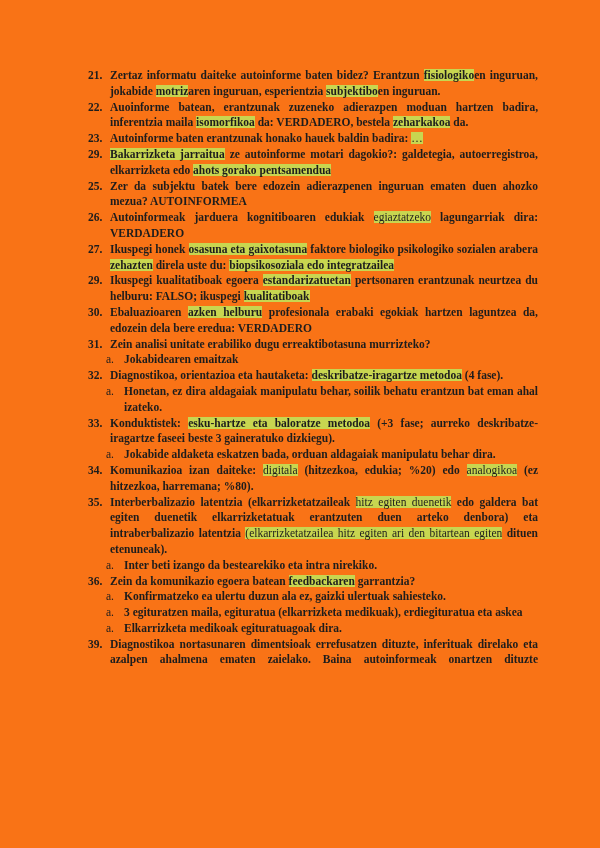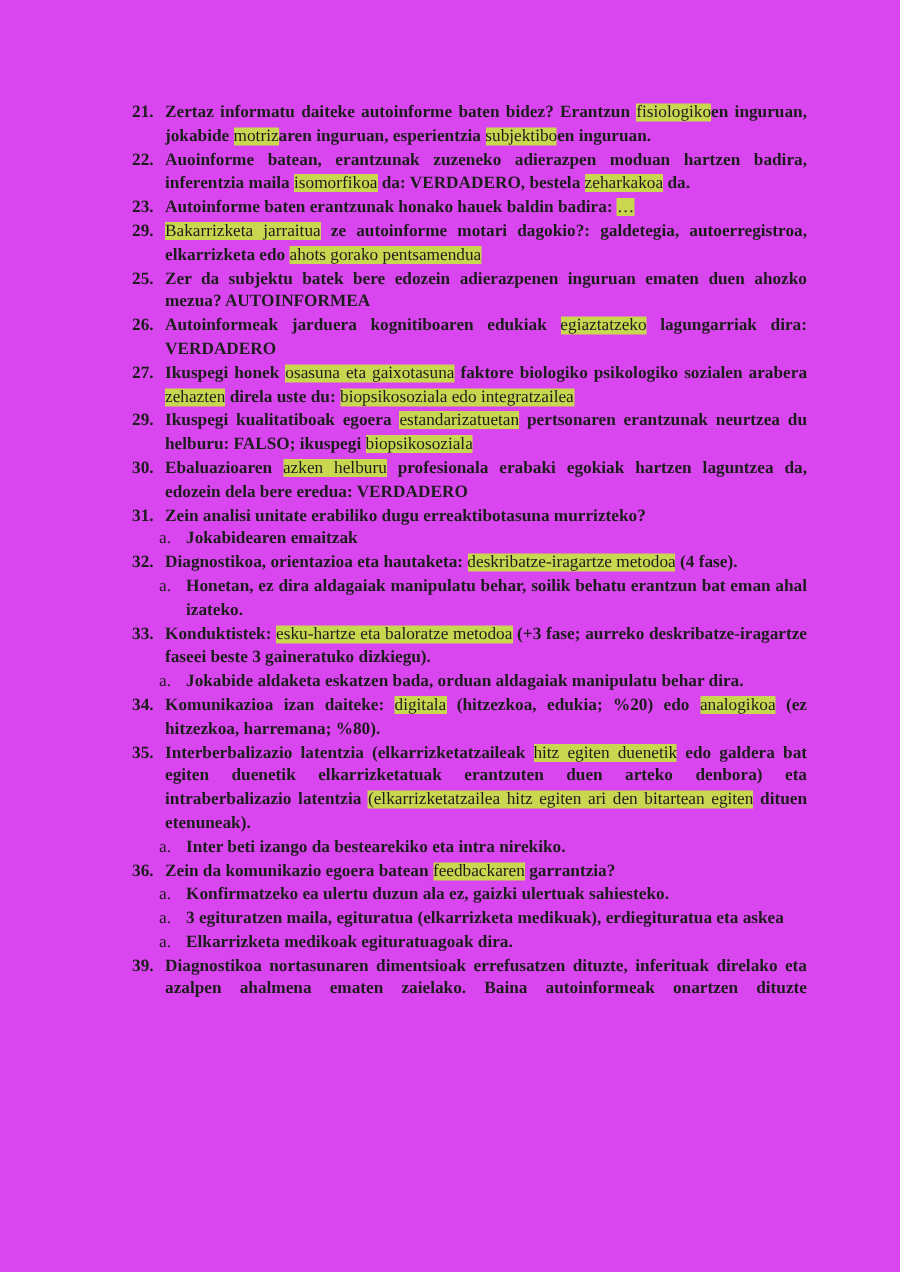--- a/index.html
+++ b/index.html
@@ -7,21 +7,21 @@
   body {
     background: #ffffff;
     color: #1d1d1d;
     font-family: "Liberation Serif", serif;
     overflow: hidden;
   }
   .page {
     position: absolute;
     inset: 0;
     padding: 68px 62px 42px 88px;
-    background: #d946ef;
+    background: #f97316;
   }
   .list { width: 100%; }
   .item { display: block; }
   .row { display: flex; align-items: flex-start; }
   .num {
     flex: 0 0 22px;
     font-weight: bold;
     font-size: 11.5px;
     line-height: 15.8px;
     white-space: nowrap;
@@ -35,21 +35,21 @@
   .row.sub { padding-left: 18px; }
   .subnum {
     flex: 0 0 18px;
     font-weight: normal;
     font-size: 11.5px;
     line-height: 15.8px;
   }
   .seg.normal { font-weight: bold; }
   .seg.bold { font-weight: bold; }
   .seg.highlight { background: var(--hl, #c8d650); }
-  .seg.bold-highlight { font-weight: normal; background: var(--hl, #c8d650); }
+  .seg.bold-highlight { font-weight: bold; background: var(--hl, #c8d650); }
   .stretch-last { text-align-last: justify; }
 </style>
 </head>
 <body style="color: rgb(29, 29, 29); background: rgb(255, 255, 255);">
 
 <div class="page">
   <div class="list">
       <div class="item">
         <div class="row">
           <span class="num">21.</span>
@@ -88,21 +88,21 @@
       </div>
       <div class="item">
         <div class="row">
           <span class="num">27.</span>
           <div class="body"><span class="seg normal">Ikuspegi honek </span><span class="seg bold-highlight">osasuna eta gaixotasuna</span><span class="seg bold"> faktore biologiko psikologiko sozialen arabera </span><span class="seg bold-highlight">zehazten</span><span class="seg normal"> direla uste du: </span><span class="seg bold-highlight">biopsikosoziala edo integratzailea</span></div>
         </div>
       </div>
       <div class="item">
         <div class="row">
           <span class="num">29.</span>
-          <div class="body"><span class="seg normal">Ikuspegi kualitatiboak </span><span class="seg bold">egoera </span><span class="seg bold-highlight">estandarizatuetan</span><span class="seg bold"> pertsonaren erantzunak neurtzea</span><span class="seg normal"> du helburu: FALSO; ikuspegi </span><span class="seg bold-highlight">biopsikosoziala</span></div>
+          <div class="body"><span class="seg normal">Ikuspegi kualitatiboak </span><span class="seg bold">egoera </span><span class="seg bold-highlight">estandarizatuetan</span><span class="seg bold"> pertsonaren erantzunak neurtzea</span><span class="seg normal"> du helburu: FALSO; ikuspegi </span><span class="seg bold-highlight">kualitatiboak</span></div>
         </div>
       </div>
       <div class="item">
         <div class="row">
           <span class="num">30.</span>
           <div class="body"><span class="seg bold">Ebaluazioaren </span><span class="seg bold-highlight">azken helburu</span><span class="seg bold"> profesionala erabaki egokiak hartzen laguntzea</span><span class="seg normal"> da, edozein dela bere eredua: VERDADERO</span></div>
         </div>
       </div>
       <div class="item">
         <div class="row">

